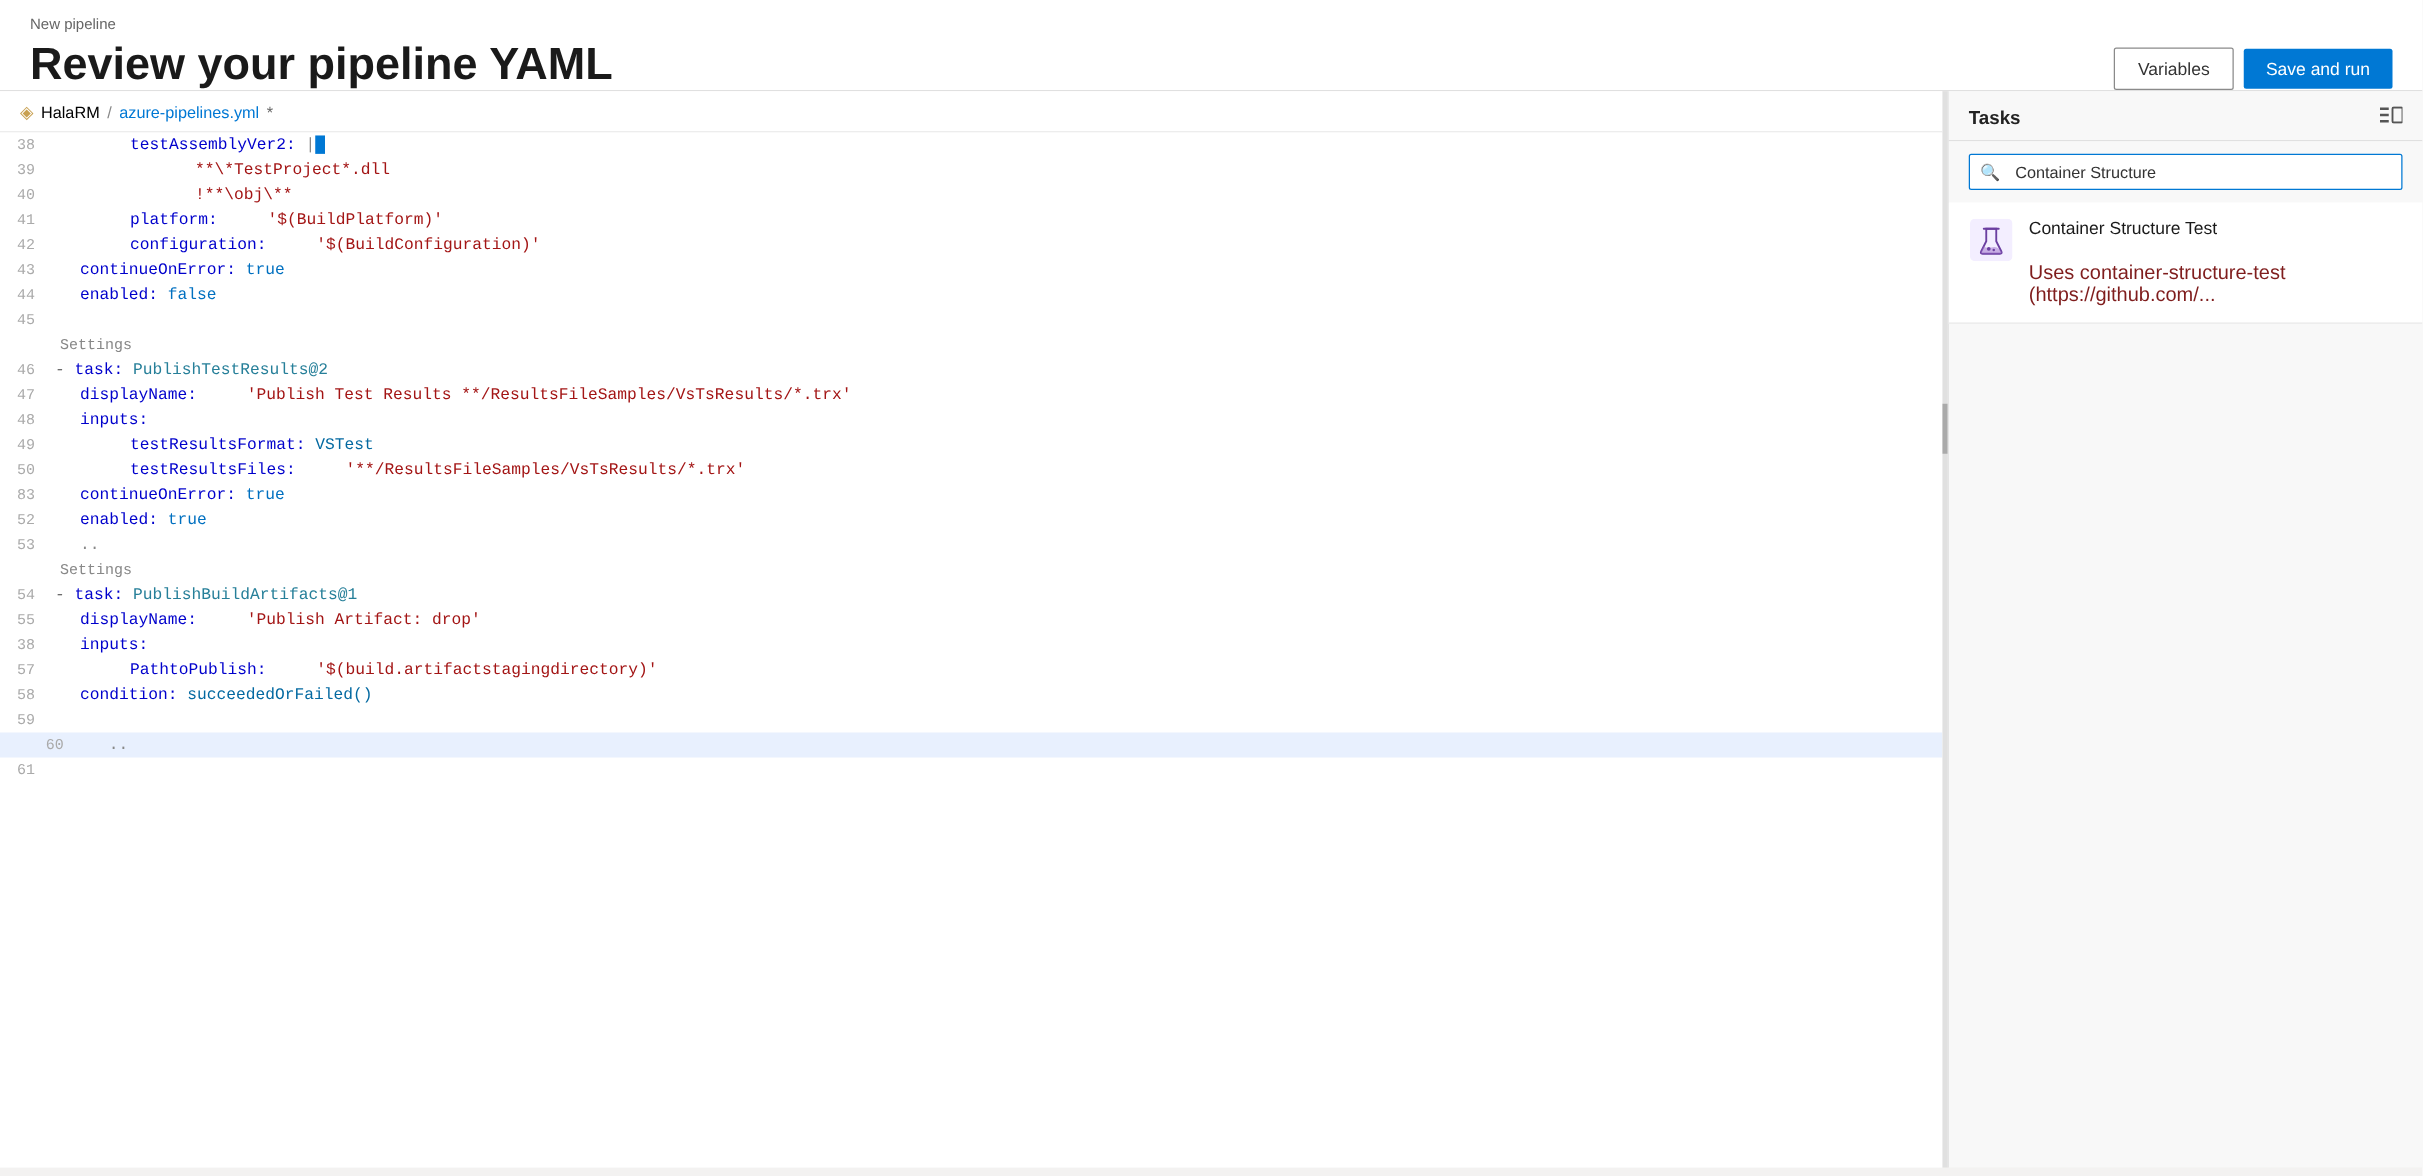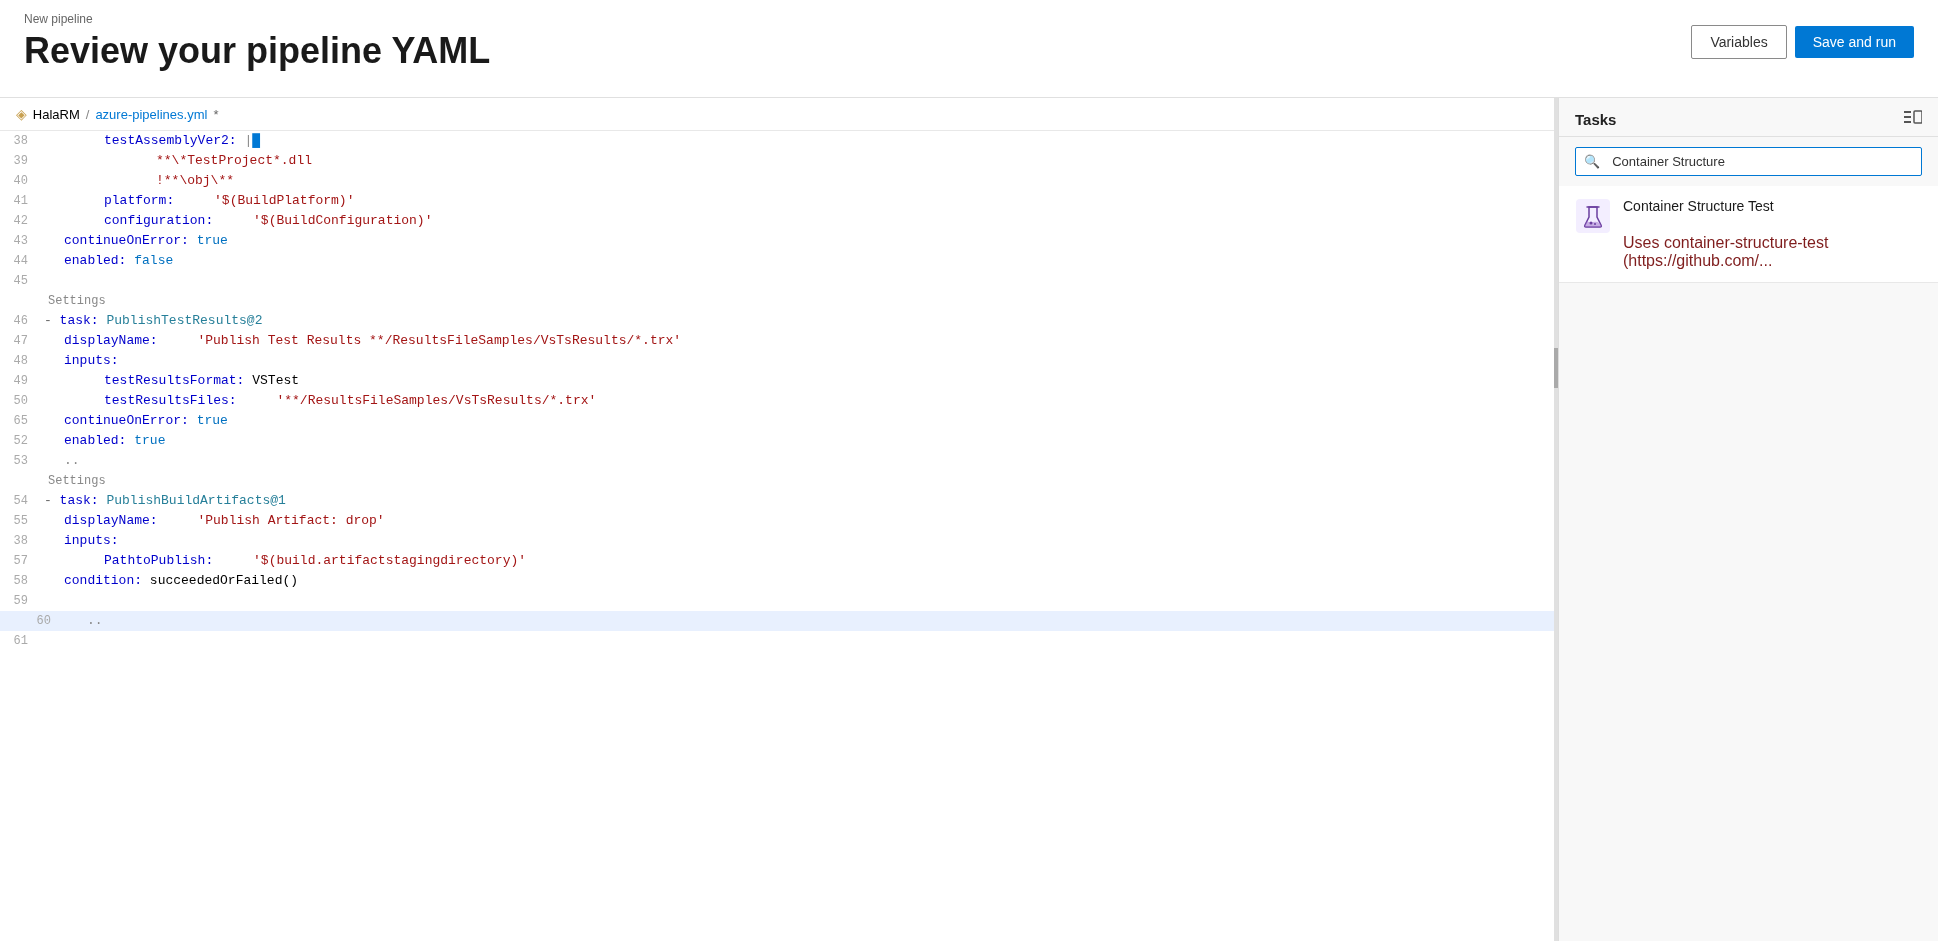--- a/index.html
+++ b/index.html
@@ -5,24 +5,24 @@
     * { box-sizing: border-box; margin: 0; padding: 0; }
     body {
       font-family: -apple-system, BlinkMacSystemFont, 'Segoe UI', sans-serif;
       background: #f3f2f1;
       height: 941px;
       overflow: hidden;
     }
 
     .top-bar {
       background: #fff;
-      padding: 12px 24px 25px 24px;
+      padding: 12px 24px 0 24px;
       border-bottom: 1px solid #e0e0e0;
       display: flex;
-      align-items: center;
+      align-items: flex-end;
       justify-content: space-between;
     }
 
     .top-bar-left {}
     .new-pipeline-label {
       font-size: 12px;
       color: #666;
       margin-bottom: 4px;
     }
     .page-title {
@@ -133,21 +133,21 @@
       padding: 2px 0 2px 16px;
       color: #888;
       font-size: 12px;
       background: #fff;
       line-height: 20px;
     }
 
     
     .kw-key { color: #0000cc; }
     .kw-string { color: #a31515; margin-left: 32px; }
-    .kw-value { color: #000000; }
+    .kw-value { color: #0369a1; }
     .kw-bool { color: #0070c0; }
     .kw-dash { color: #666; }
     .kw-comment { color: #888; }
 
     .scrollbar-divider {
       width: 4px;
       background: #e0e0e0;
       position: relative;
     }
     .scrollbar-thumb {
@@ -335,21 +335,21 @@
         <span class="line-num">49</span>
         <span class="code-content"><span style="display:inline-block;width:60px"></span><span class="kw-key">testResultsFormat:</span> <span class="kw-value">VSTest</span></span>
       </div>
 
       <div class="code-line">
         <span class="line-num">50</span>
         <span class="code-content"><span style="display:inline-block;width:60px"></span><span class="kw-key">testResultsFiles:</span> <span class="kw-string">'**/ResultsFileSamples/VsTsResults/*.trx'</span></span>
       </div>
 
       <div class="code-line">
-        <span class="line-num">65</span>
+        <span class="line-num">83</span>
         <span class="code-content"><span style="display:inline-block;width:20px"></span><span class="kw-key">continueOnError:</span> <span class="kw-bool">true</span></span>
       </div>
 
       <div class="code-line">
         <span class="line-num">52</span>
         <span class="code-content"><span style="display:inline-block;width:20px"></span><span class="kw-key">enabled:</span> <span class="kw-bool">true</span></span>
       </div>
 
       <div class="code-line">
         <span class="line-num">53</span>

